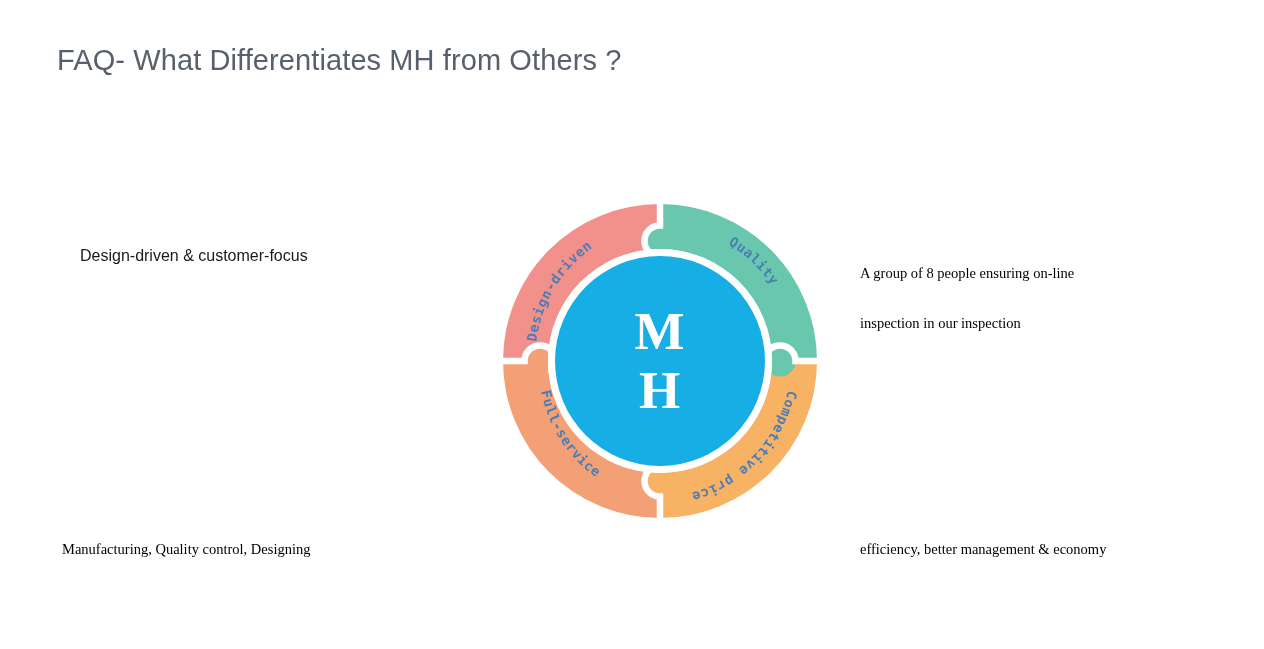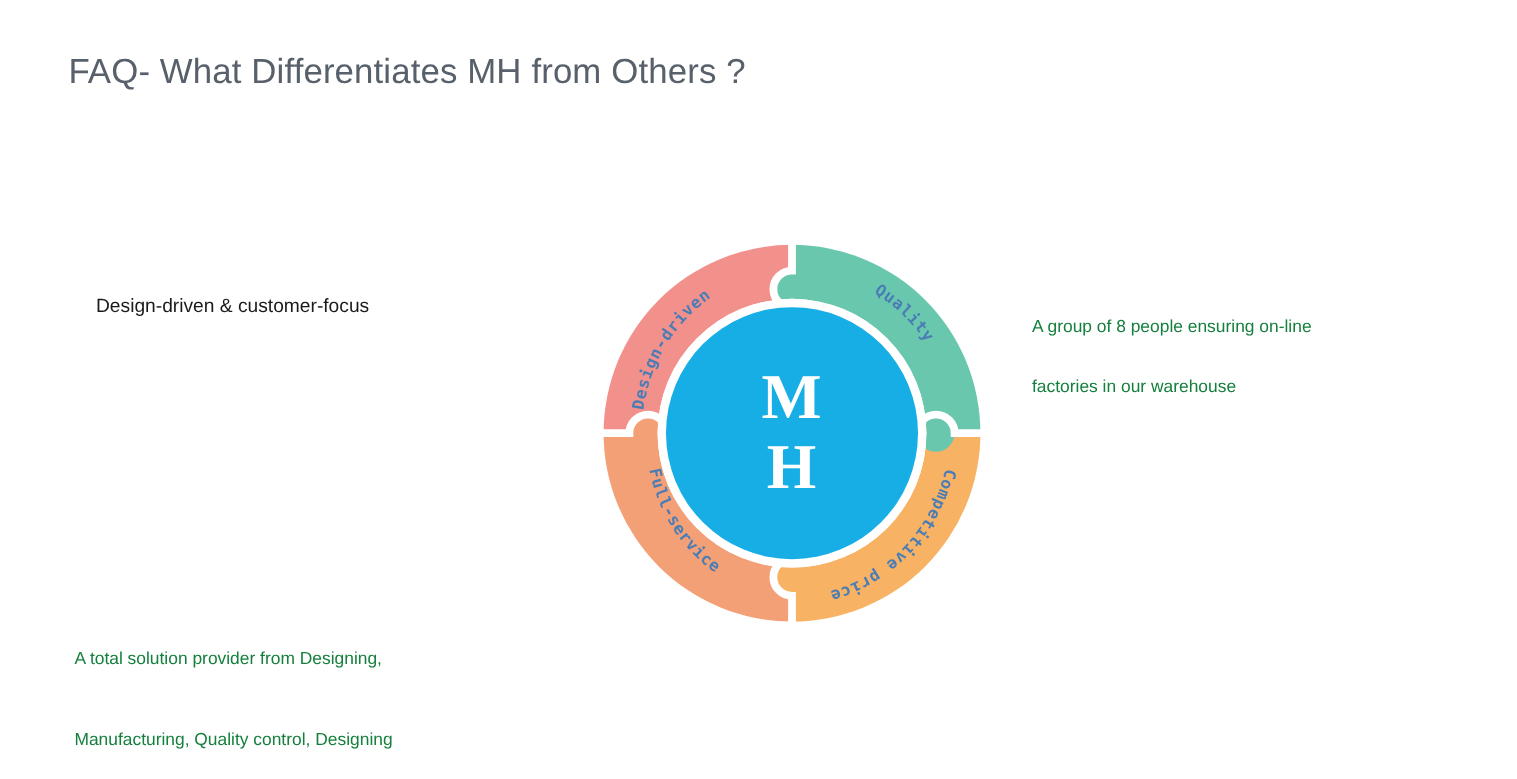--- a/index.html
+++ b/index.html
@@ -32,23 +32,23 @@
     font-size: 29px;
     font-weight: 400;
     color: #58616b;
     letter-spacing: 0.1px;
     white-space: nowrap;
   }
 
   
   .callout {
     position: absolute;
-    font-family: Liberation Sans, sans-serif;
+    font-family: Liberation Serif, serif;
     font-size: 14.5px;
-    color: #15803d;
+    color: #000000;
     line-height: 25px;
     white-space: pre-line;
   }
   .callout-tl {
     left: 80px;
     top: 245px;
     font-family: "Liberation Sans", sans-serif;
     font-size: 16px;
     line-height: 22px;
     color: #1a1a1a;
@@ -129,30 +129,30 @@
 <body>
 
 <div id="slide">
 
   <div class="slide-title">FAQ- What Differentiates MH from Others ?</div>
 
   <div class="callout callout-tl">Design-driven &amp; customer-focus</div>
 
   <div class="callout callout-tr">
     <span class="ln">A group of 8 people ensuring on-line</span>
-    <span class="ln">factories in our warehouse</span>
+    <span class="ln">inspection in our inspection</span>
   </div>
 
   <div class="callout callout-bl">
-    <span class="ln left">A total solution provider from Designing,</span>
     <span class="ln left">Manufacturing, Quality control, Designing</span>
     
   </div>
 
   <div class="callout callout-br">
+    <span class="ln">efficiency, better management &amp; economy</span>
     
   </div>
 
   <div id="diagram">
     <svg viewBox="0 0 336 336" xmlns="http://www.w3.org/2000/svg">
       <defs>
 
         <path id="arcTopLeft" d="M 49.1 205.4 A 136 136 0 0 1 153.2 32.2" fill="none"></path>
         <path id="arcTopRight" d="M 177.0 32.2 A 136 136 0 0 1 300.2 144.0" fill="none"></path>
         <path id="arcBottomRight" d="M 298.3 181.0 A 136 136 0 0 1 183.0 303.4" fill="none"></path>

